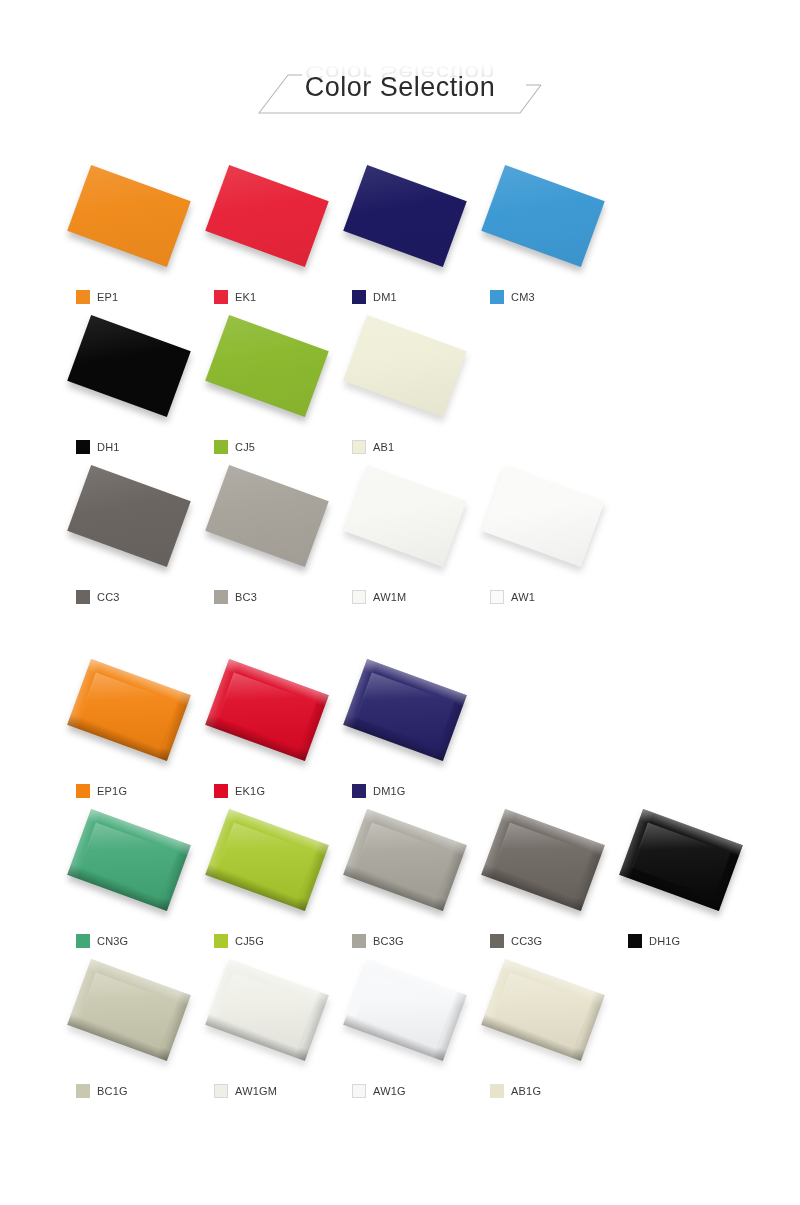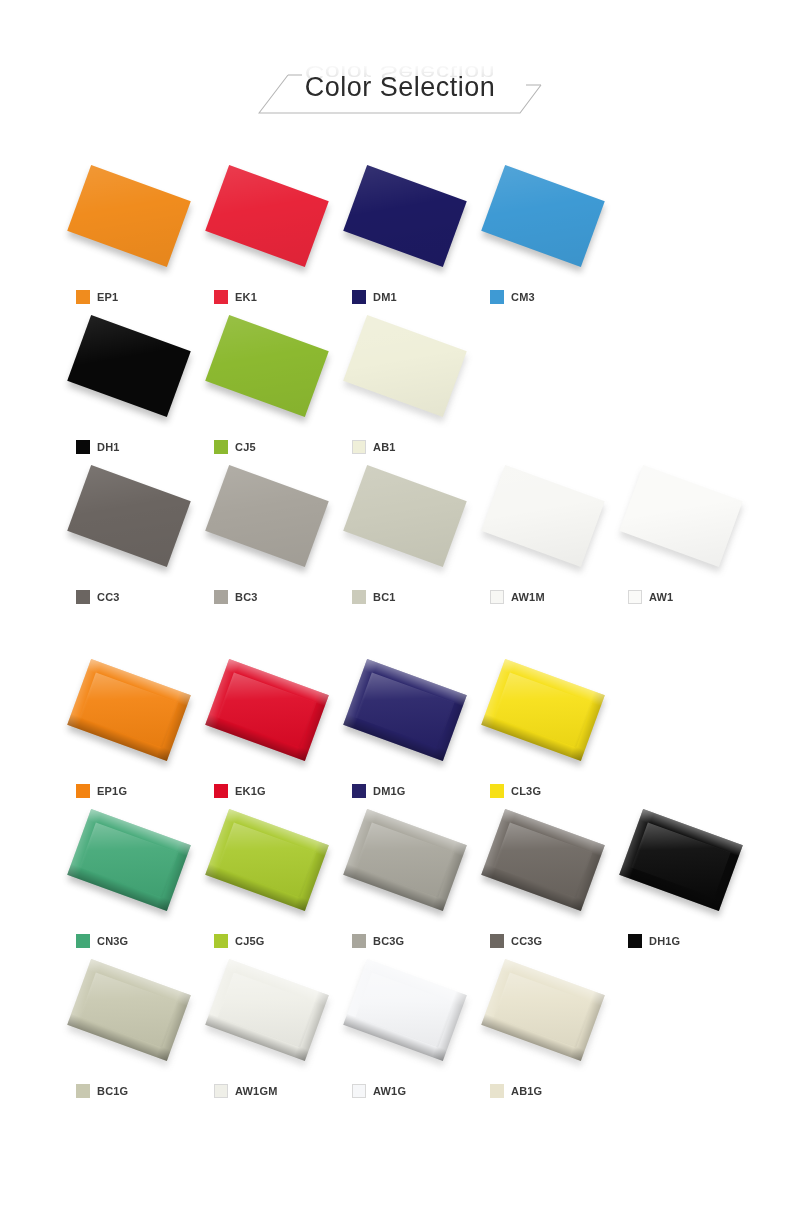--- a/index.html
+++ b/index.html
@@ -69,21 +69,20 @@
     left: 60px;
     top: 160px;
     width: 690px;
   }
   .band { display: block; }
   .band.gap { margin-top: 44px; text-align: right; }
   .row {
     display: flex;
     height: 150px;
     width: 690px;
-    font-weight: bold;
   }
   .cell {
     width: 138px;
     height: 150px;
     position: relative;
   }
   .cell.empty { visibility: hidden; }
 
   
   .tile-wrap {
@@ -268,29 +267,20 @@
         <div class="tile-wrap">
           <div class="tile flat" style="--c:#A8A49C"></div>
         </div>
         <div class="label">
           <span class="swatch" style="--c:#A8A49C"></span>
           <span class="code">BC3</span>
         </div>
       </div>
       <div class="cell">
         <div class="tile-wrap">
-          <div class="tile flat light" style="--c:#CBCBBB"></div>
-        </div>
-        <div class="label">
-          <span class="swatch" style="--c:#CBCBBB"></span>
-          <span class="code">BC1</span>
-        </div>
-      </div>
-      <div class="cell">
-        <div class="tile-wrap">
           <div class="tile flat light" style="--c:#F7F7F4"></div>
         </div>
         <div class="label">
           <span class="swatch bordered" style="--c:#F7F7F4"></span>
           <span class="code">AW1M</span>
         </div>
       </div>
       <div class="cell">
         <div class="tile-wrap">
           <div class="tile flat light" style="--c:#FAFAF8"></div>
@@ -327,29 +317,20 @@
       </div>
       <div class="cell">
         <div class="tile-wrap">
           <div class="tile bevel" style="--c:#272268"></div>
         </div>
         <div class="label">
           <span class="swatch" style="--c:#272268"></span>
           <span class="code">DM1G</span>
         </div>
       </div>
-      <div class="cell">
-        <div class="tile-wrap">
-          <div class="tile bevel" style="--c:#F7E016"></div>
-        </div>
-        <div class="label">
-          <span class="swatch" style="--c:#F7E016"></span>
-          <span class="code">CL3G</span>
-        </div>
-      </div>
     </div>
 
     <div class="row">
       <div class="cell">
         <div class="tile-wrap">
           <div class="tile bevel" style="--c:#43A877"></div>
         </div>
         <div class="label">
           <span class="swatch" style="--c:#43A877"></span>
           <span class="code">CN3G</span>

